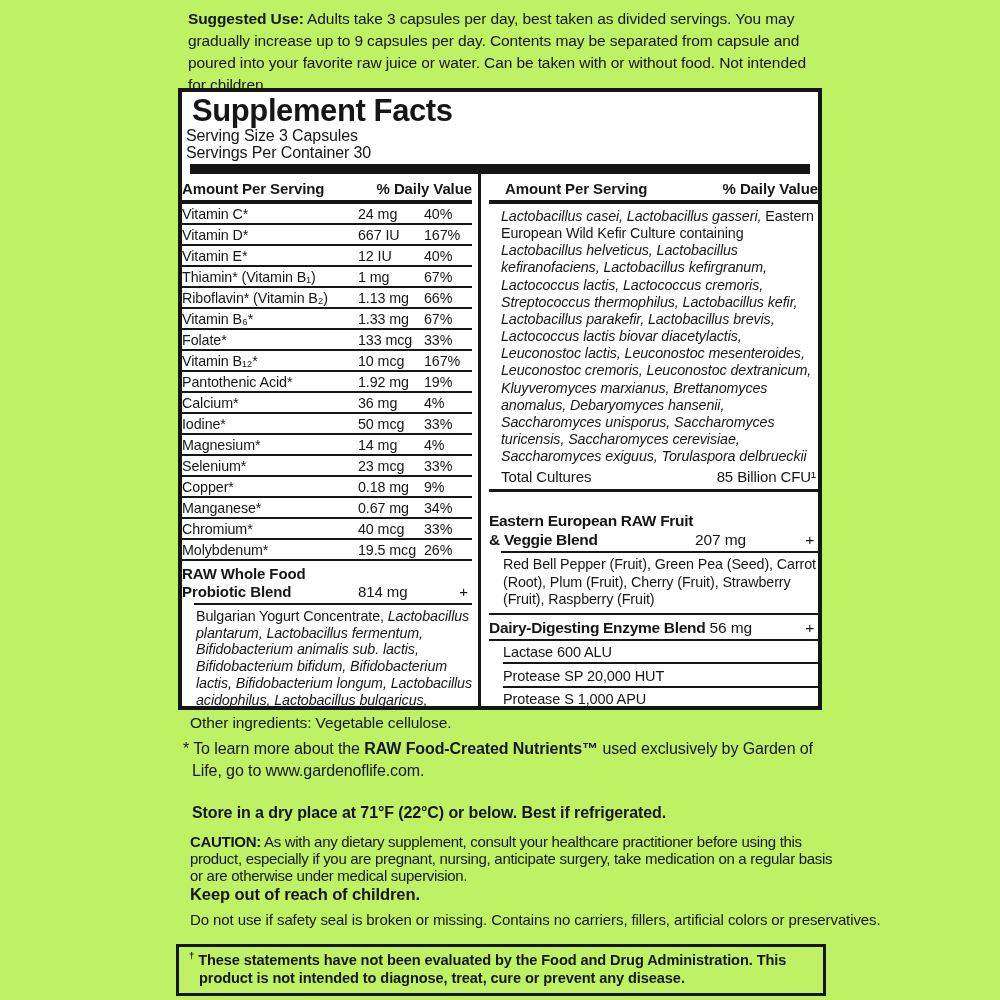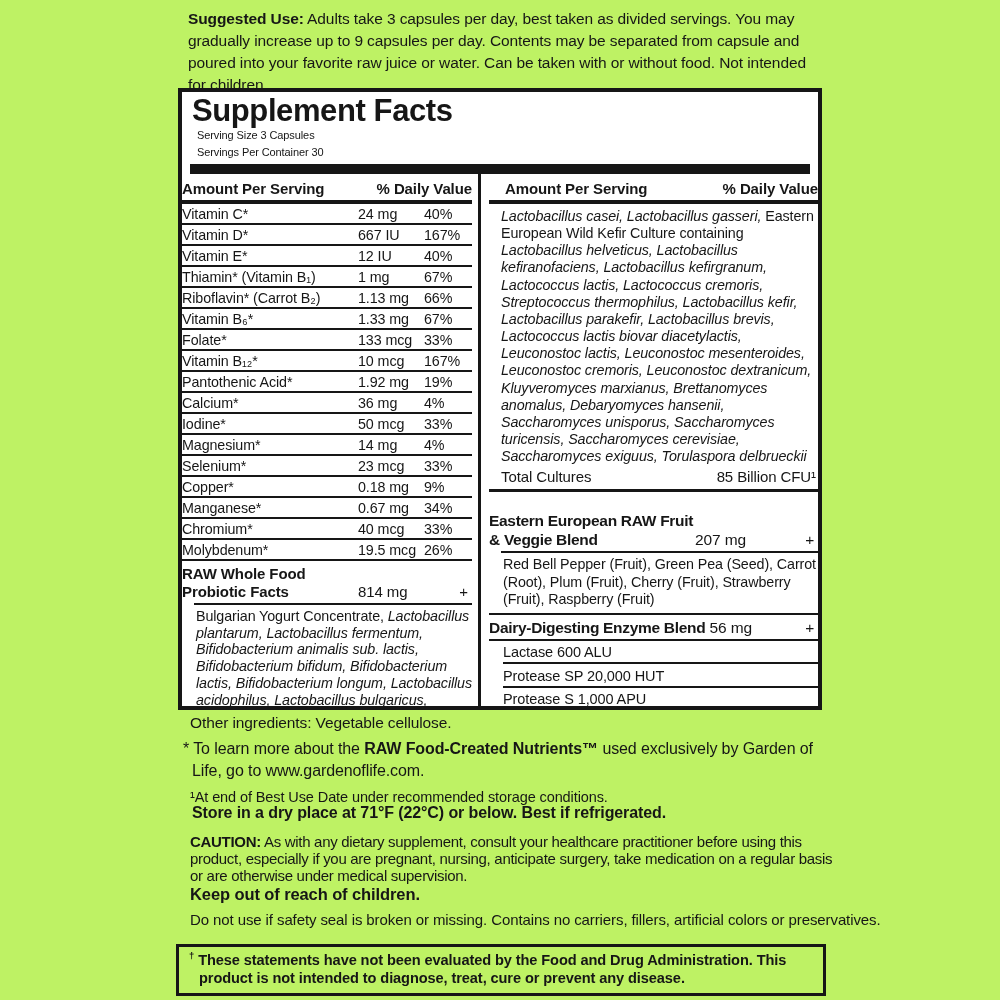--- a/index.html
+++ b/index.html
@@ -19,21 +19,21 @@
 
   
   .facts {
     position:absolute; left:178px; top:88px; width:644px; height:622px;
     border:4px solid #161616; background:#fff; overflow:hidden;
   }
   .ftitle {
     margin:2px 0 0 10px; font-size:31px; line-height:33px; font-weight:bold;
     letter-spacing:-0.4px;
   }
-  .serv { margin-left:15px; font-size:11px; line-height:17px; }
+  .serv { margin-left:4px; font-size:16px; line-height:17px; }
   .bar10 { height:10px; background:#161616; margin:3px 8px 0 8px; }
 
   .cols { display:flex; margin:0 0; height:533px; }
   .colL { width:296px; padding-right:6px; display:flex; flex-direction:column; }
   .vdiv { width:3px; background:#161616; }
   .colR { flex:1; padding-left:8px; display:flex; flex-direction:column; }
 
   .chdr {
     display:flex; justify-content:space-between; align-items:flex-end;
     font-size:15px; font-weight:bold;
@@ -146,21 +146,21 @@
             <span class="nname">Vitamin E*</span>
             <span class="namt">12 IU</span>
             <span class="ndv">40%</span>
           </div>
         <div class="nrow">
             <span class="nname">Thiamin* (Vitamin B₁)</span>
             <span class="namt">1 mg</span>
             <span class="ndv">67%</span>
           </div>
         <div class="nrow">
-            <span class="nname">Riboflavin* (Carrot B₂)</span>
+            <span class="nname">Riboflavin* (Vitamin B₂)</span>
             <span class="namt">1.13 mg</span>
             <span class="ndv">66%</span>
           </div>
         <div class="nrow">
             <span class="nname">Vitamin B₆*</span>
             <span class="namt">1.33 mg</span>
             <span class="ndv">67%</span>
           </div>
         <div class="nrow">
             <span class="nname">Folate*</span>
@@ -214,21 +214,21 @@
           </div>
         <div class="nrow">
             <span class="nname">Molybdenum*</span>
             <span class="namt">19.5 mcg</span>
             <span class="ndv">26%</span>
           </div>
 
         <div class="bar6"></div>
         <div class="blend-l1">RAW Whole Food</div>
         <div class="blend-l2">
-          <b>Probiotic Facts</b>
+          <b>Probiotic Blend</b>
           <span class="amt">814 mg</span>
           <span class="plus">+</span>
         </div>
         <div class="rule25 ind"></div>
         <div class="ilist">
           <span>Bulgarian Yogurt Concentrate,</span>
           <i>Lactobacillus plantarum, Lactobacillus fermentum, Bifidobacterium animalis sub. lactis, Bifidobacterium bifidum, Bifidobacterium lactis, Bifidobacterium longum, Lactobacillus acidophilus, Lactobacillus bulgaricus,</i>
         </div>
       </div>
 
@@ -277,21 +277,20 @@
 
   <div class="other">Other ingredients: Vegetable cellulose.</div>
 
   <div class="rawnote">
     <span>*</span>
     <span>To learn more about the</span>
     <b>RAW Food-Created Nutrients™</b>
     <span>used exclusively by Garden of Life, go to www.gardenoflife.com.</span>
   </div>
 
-  <div class="storenote">¹At end of Best Use Date under recommended storage conditions.</div>
   <div class="storebold">Store in a dry place at 71°F (22°C) or below. Best if refrigerated.</div>
 
   <div class="caution">
     <b>CAUTION:</b>
     <span>As with any dietary supplement, consult your healthcare practitioner before using this product, especially if you are pregnant, nursing, anticipate surgery, take medication on a regular basis or are otherwise under medical supervision.</span>
   </div>
 
   <div class="keepout">Keep out of reach of children.</div>
   <div class="safety">Do not use if safety seal is broken or missing. Contains no carriers, fillers, artificial colors or preservatives.</div>
 

